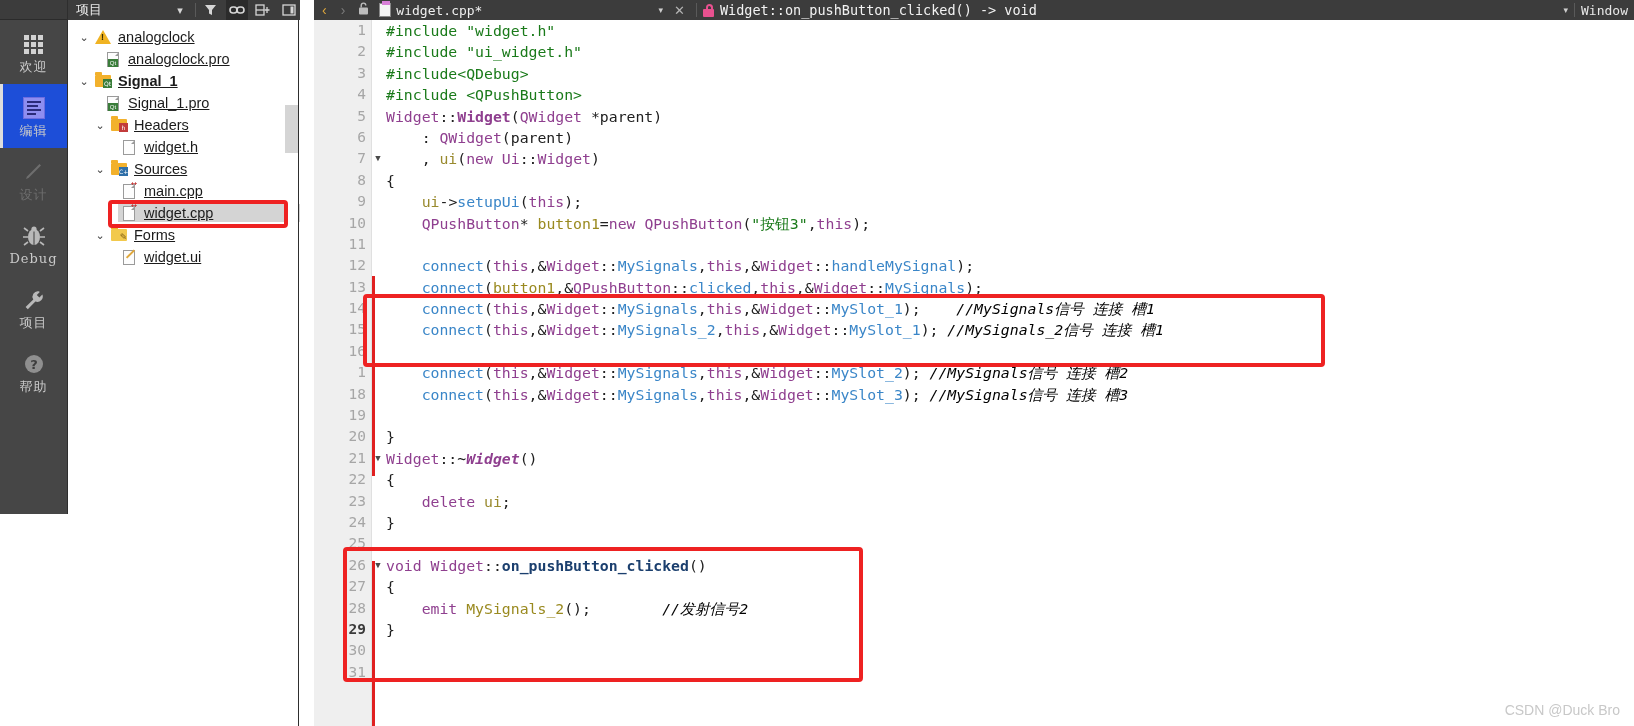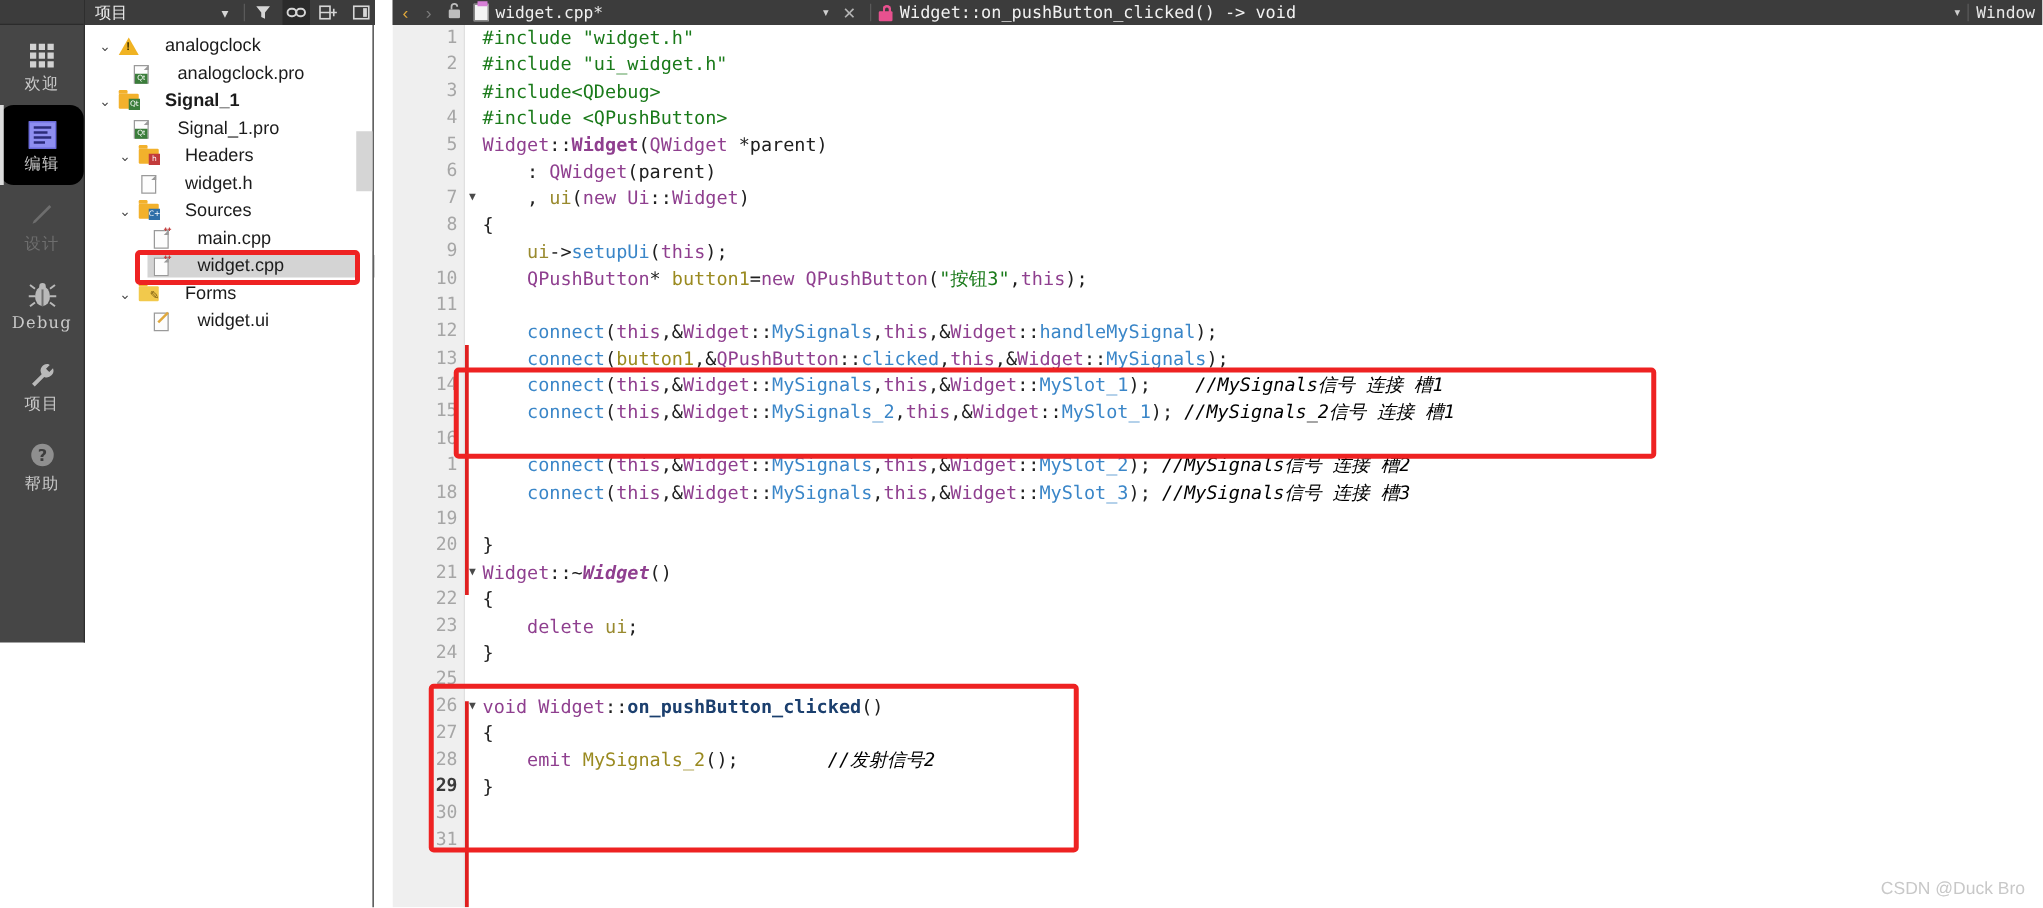--- a/index.html
+++ b/index.html
@@ -39,22 +39,21 @@
     flex-direction: column;
     align-items: center;
     justify-content: center;
     gap: 3px;
     color: #c9c9c9;
     font-size: 13px;
     position: relative;
     user-select: none;
   }
   .mode-item.active {
-    background: #000000;
-    border-radius: 11px;
+    background: #1d4ed8;
   }
   .mode-item.active:before {
     content: "";
     position: absolute;
     left: 0; top: 0; bottom: 0;
     width: 3px;
     background: #dddddd;
   }
   .mode-item.disabled { color: #6e6e6e; }
   .mode-icon {
@@ -130,22 +129,23 @@
     align-items: center;
     font-size: 14.5px;
     color: #1b1b1b;
     white-space: nowrap;
     padding-right: 4px;
   }
   .tree-row.selected .tree-label-wrap {
     background: #d4d4d4;
   }
   .tree-label-wrap {
-    display: flex; align-items: flex-start; gap: 20px;
+    display: flex; align-items: flex-start; gap: 6px;
     padding: 1px 90px 1px 2px;
+    text-decoration: underline;
   }
   .twist {
     width: 16px; text-align: center;
     color: #444; font-size: 11px;
     flex: 0 0 16px;
   }
   .ico {
     width: 18px; height: 16px;
     flex: 0 0 18px;
     display: flex; align-items: center; justify-content: center;
@@ -552,21 +552,21 @@
         <span class="tree-label-wrap">
           <span class="ico">
               <span class="folder">
                 <span class="badge" style="background:#c23b3b">h</span>
               </span>
             </span>
           <span class="tree-name">Headers</span>
         </span>
       </div>
 
-      <div class="tree-row" style="padding-left:40px;">
+      <div class="tree-row" style="padding-left:50px;">
         <span class="tree-label-wrap">
           <span class="ico">
               <span class="docico"></span>
             </span>
           <span class="tree-name">widget.h</span>
         </span>
       </div>
 
       <div class="tree-row" style="padding-left:24px;">
         <span class="twist">⌄</span>

